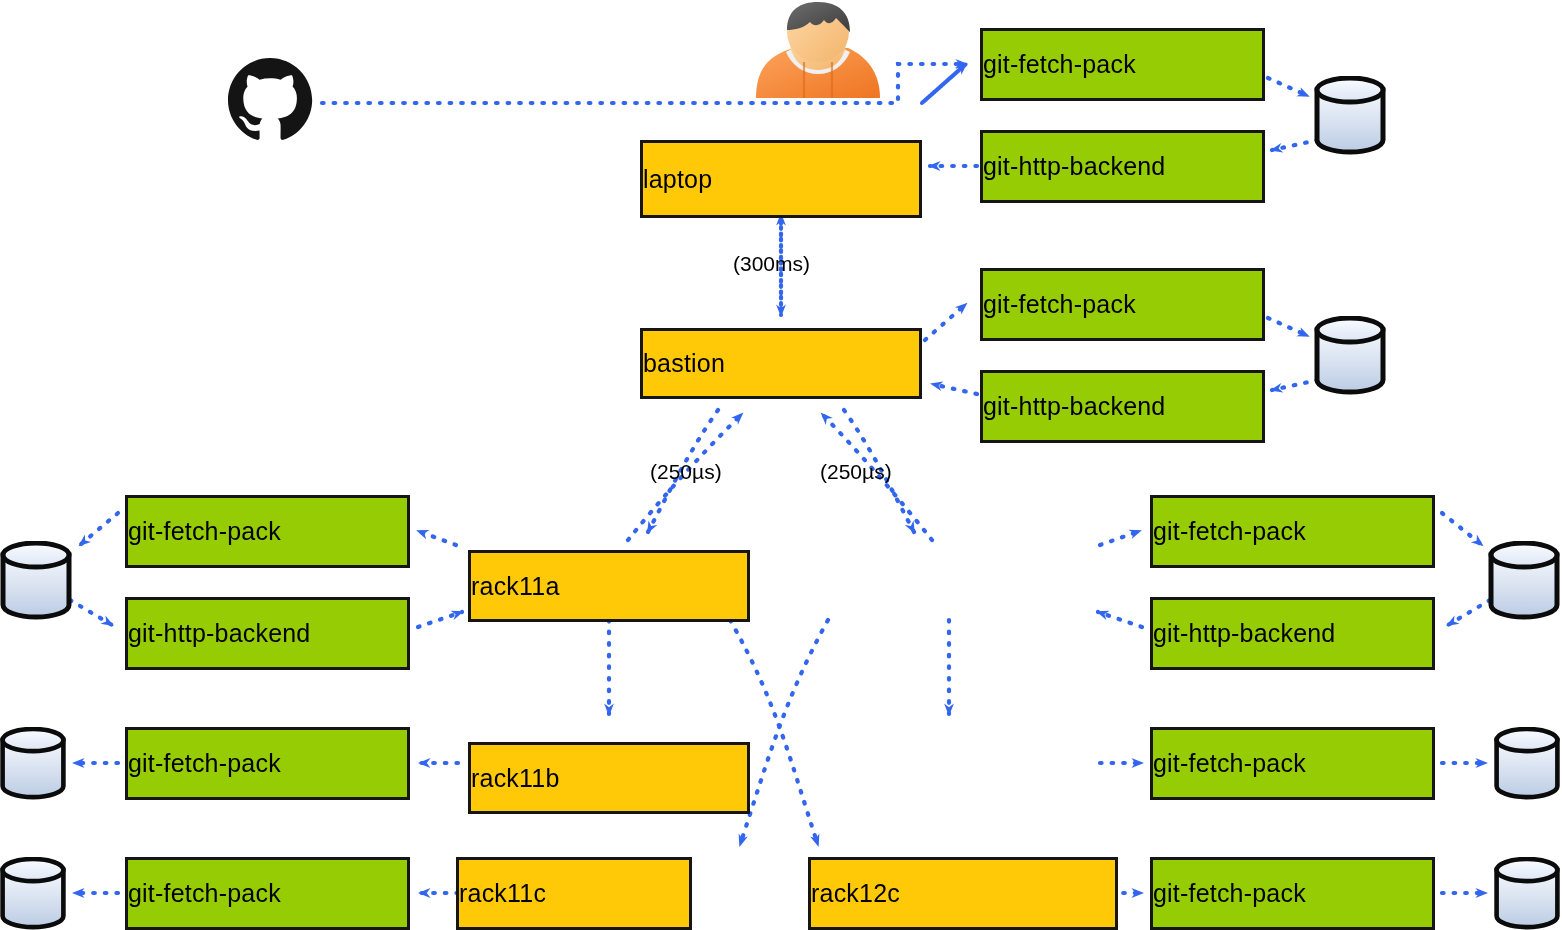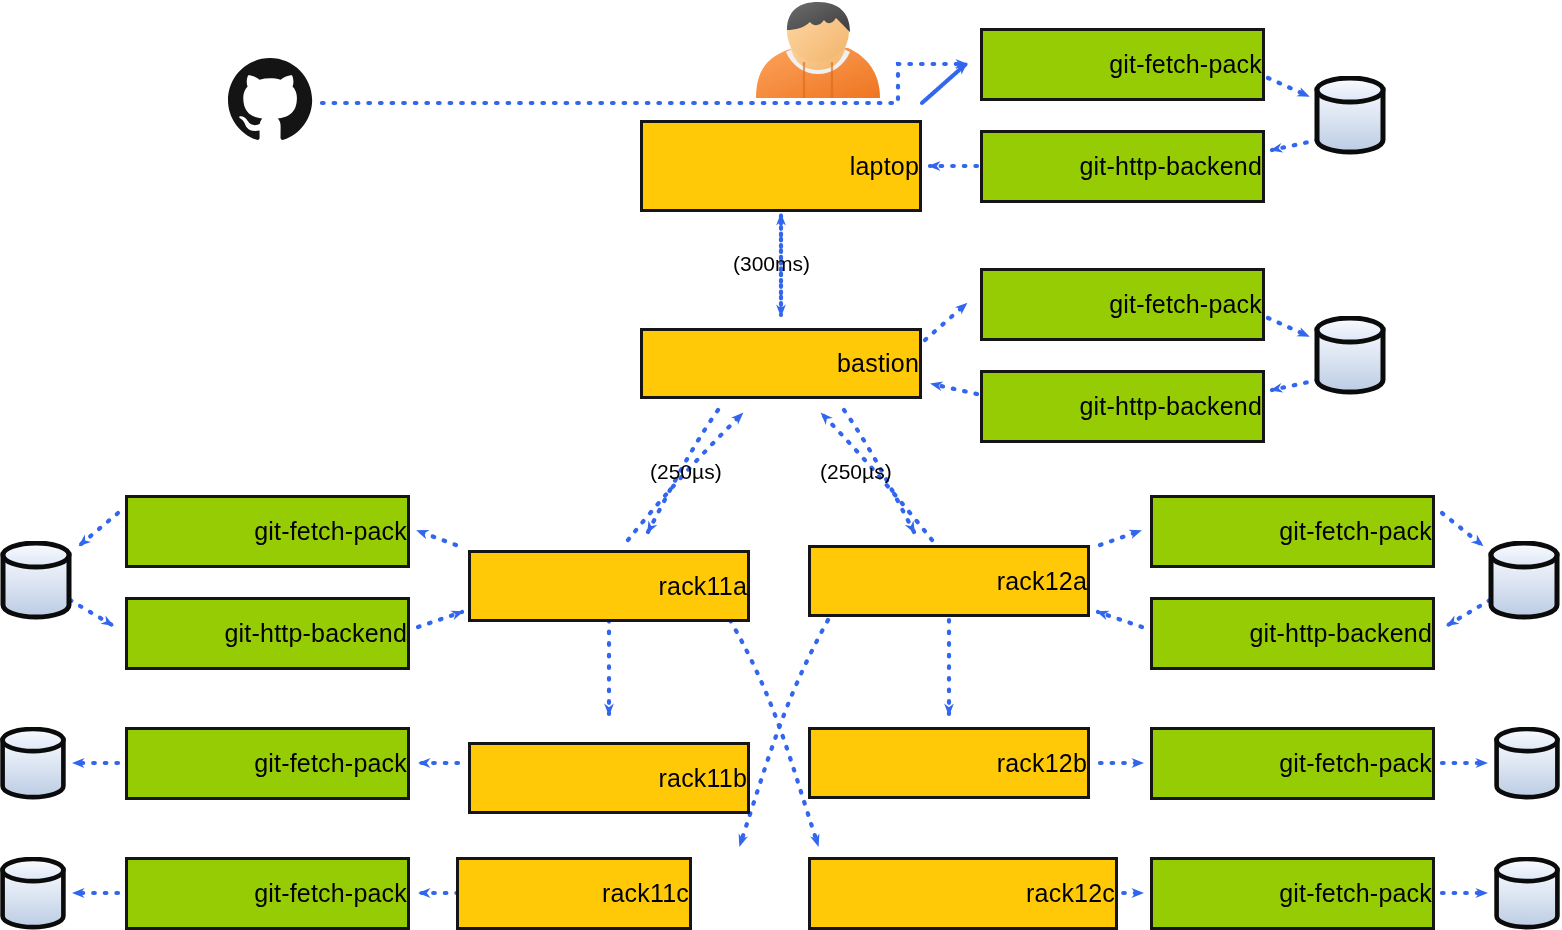--- a/index.html
+++ b/index.html
@@ -1,21 +1,21 @@
 <!DOCTYPE html>
 <html><head>
 <meta charset="utf-8">
 <style>
   html,body{margin:0;padding:0;background:#ffffff;}
   body{font-family:"Liberation Sans",sans-serif;}
   #stage{position:relative;width:1562px;height:930px;background:#ffffff;overflow:hidden;}
   #wires{position:absolute;left:0;top:0;width:1562px;height:930px;pointer-events:none;}
 
   .node{position:absolute;box-sizing:border-box;border:3px solid #151515;
-        display:flex;align-items:center;justify-content:flex-end;
+        display:flex;align-items:center;justify-content:flex-start;
         font-size:25px;color:#000000;letter-spacing:.2px;white-space:nowrap;}
   .node.host{background:#FFC907;}
   .node.svc{background:#96CC04;}
 
   .db{position:absolute;}
 
   .lat{position:absolute;font-size:21px;font-weight:normal;color:#000;white-space:nowrap;}
 </style>
 </head>
 <body>
@@ -147,37 +147,31 @@
   </svg>
   <svg class="db" style="left:-2px;top:857px;width:70px;height:74px" viewBox="0 0 76 80">
     <path d="M5,14 L5,64 A33,12 0 0 0 71,64 L71,14 Z" fill="url(#dbg)" stroke="#0B0B0B" stroke-width="5"></path>
     <ellipse cx="38" cy="14" rx="33" ry="12" fill="url(#dbtop)" stroke="#0B0B0B" stroke-width="5"></ellipse>
   </svg>
   <svg class="db" style="left:1492px;top:857px;width:70px;height:74px" viewBox="0 0 76 80">
     <path d="M5,14 L5,64 A33,12 0 0 0 71,64 L71,14 Z" fill="url(#dbg)" stroke="#0B0B0B" stroke-width="5"></path>
     <ellipse cx="38" cy="14" rx="33" ry="12" fill="url(#dbtop)" stroke="#0B0B0B" stroke-width="5"></ellipse>
   </svg>
 
-  <div class="node host" style="left:640px;top:120px;width:282px;height:92px">
+  <div class="node host" style="left:640px;top:140px;width:282px;height:78px">
       <span>laptop</span>
     </div>
   <div class="node host" style="left:640px;top:328px;width:282px;height:71px">
       <span>bastion</span>
     </div>
   <div class="node host" style="left:468px;top:550px;width:282px;height:72px">
       <span>rack11a</span>
     </div>
-  <div class="node host" style="left:808px;top:545px;width:282px;height:72px">
-      <span>rack12a</span>
-    </div>
   <div class="node host" style="left:468px;top:742px;width:282px;height:72px">
       <span>rack11b</span>
-    </div>
-  <div class="node host" style="left:808px;top:727px;width:282px;height:72px">
-      <span>rack12b</span>
     </div>
   <div class="node host" style="left:456px;top:857px;width:236px;height:73px">
       <span>rack11c</span>
     </div>
   <div class="node host" style="left:808px;top:857px;width:310px;height:73px">
       <span>rack12c</span>
     </div>
 
   <div class="node svc" style="left:980px;top:28px;width:285px;height:73px">
       <span>git-fetch-pack</span>

